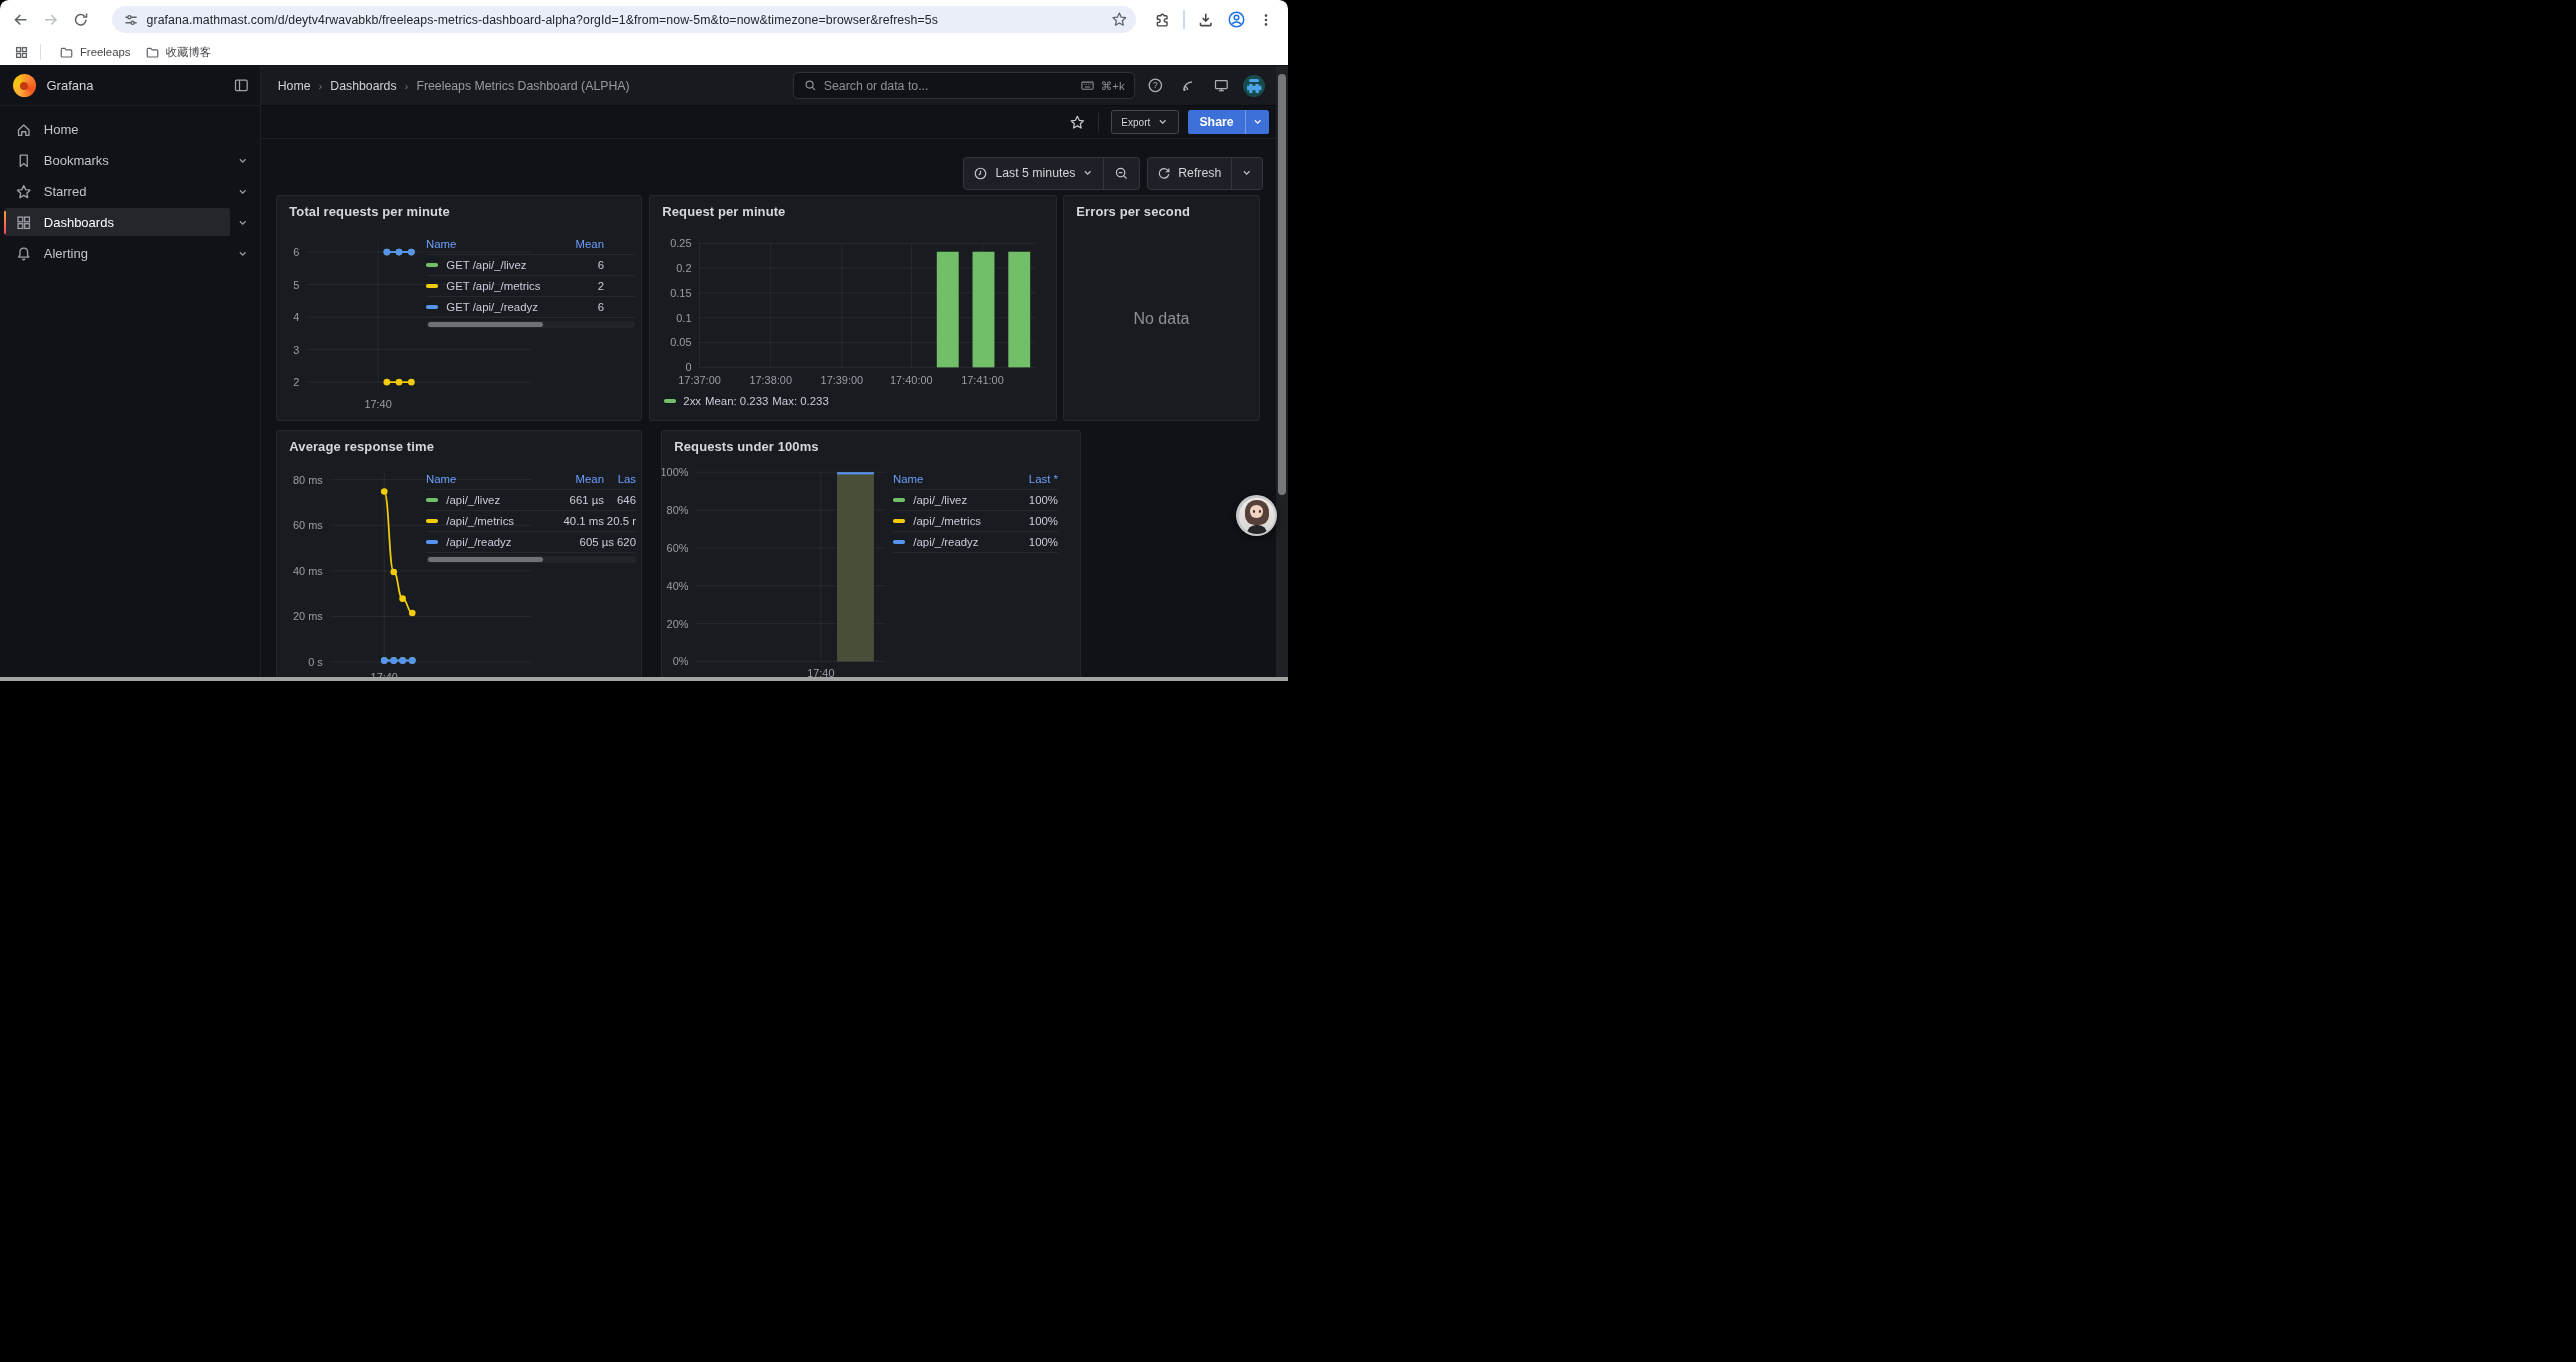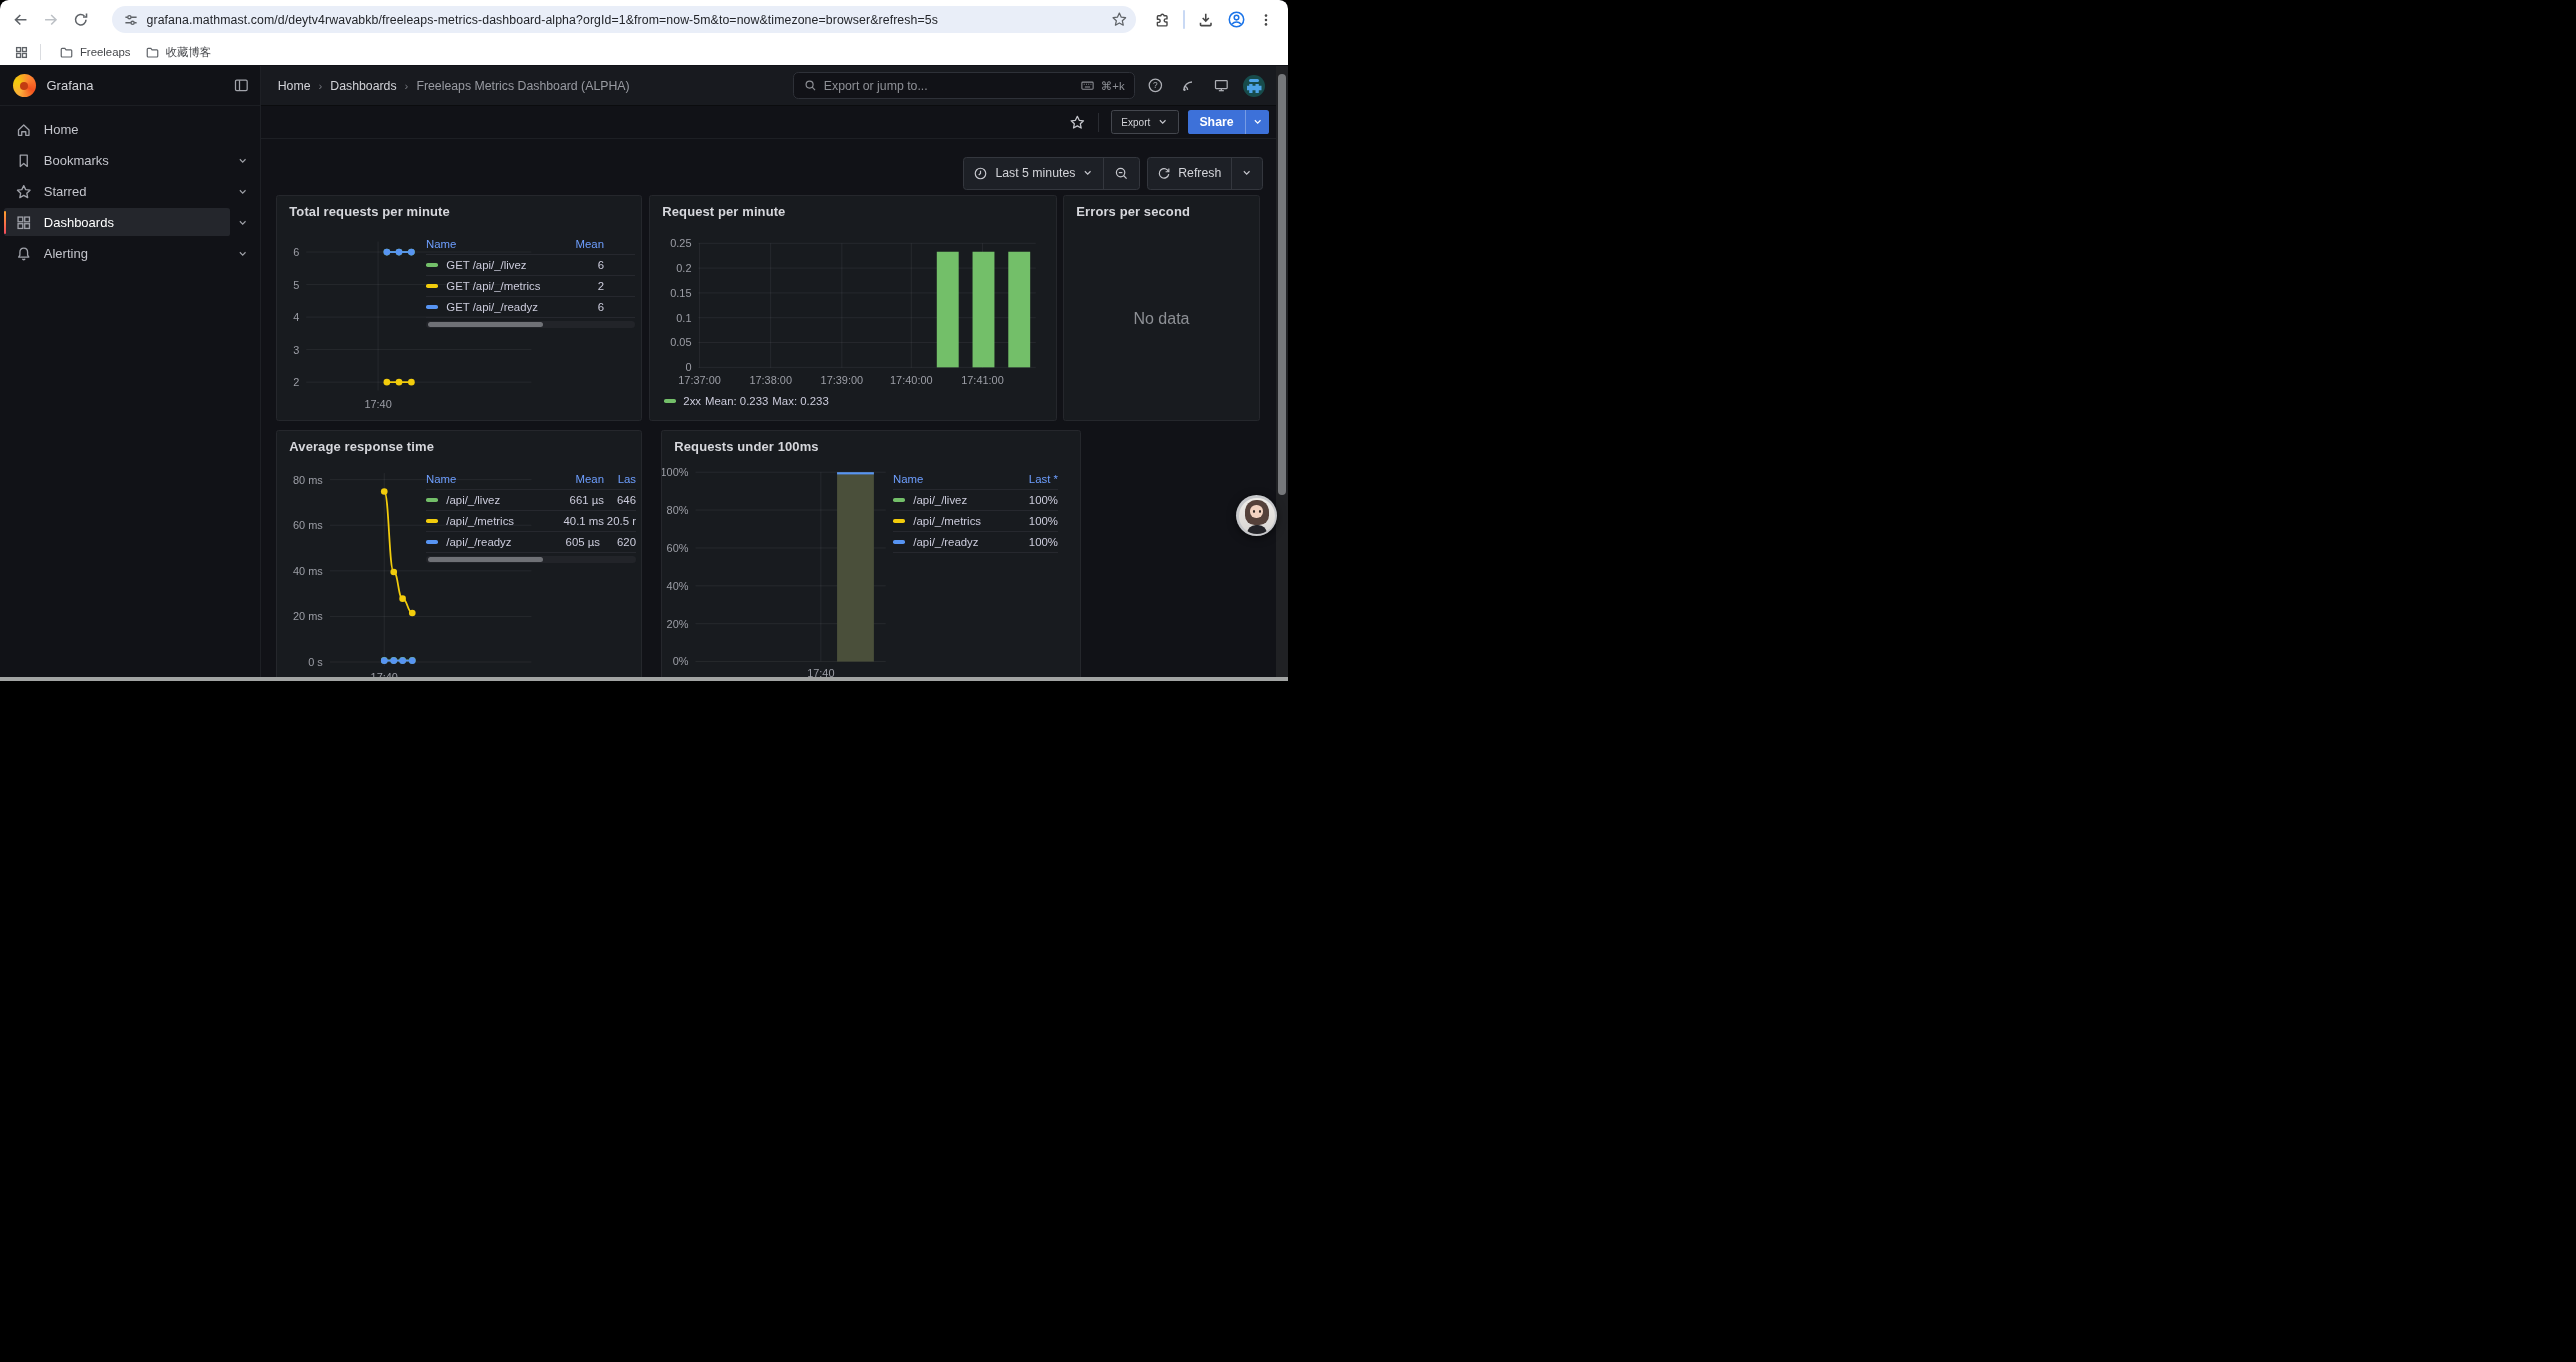--- a/index.html
+++ b/index.html
@@ -299,21 +299,21 @@
           <span class="crumb-sep">›</span>
           <span class="crumb dim">Freeleaps Metrics Dashboard (ALPHA)</span>
         </div>
         <div class="search-box">
           <svg width="13" height="13" viewBox="0 0 20 20">
               <g fill="none" stroke="#8e9096" stroke-width="1.8">
                 <circle cx="8.6" cy="8.6" r="5.4"></circle>
                 <line x1="12.6" y1="12.6" x2="17" y2="17"></line>
               </g>
             </svg>
-          <span>Export or jump to...</span>
+          <span>Search or data to...</span>
           <span class="search-hint">
             <svg width="15" height="15" viewBox="0 0 20 20">
                 <g fill="none" stroke="#8e9096" stroke-width="1.4">
                   <rect x="2.5" y="5.5" width="15" height="9.5" rx="1.2"></rect>
                   <line x1="5" y1="8.4" x2="6.2" y2="8.4"></line>
                   <line x1="8" y1="8.4" x2="9.2" y2="8.4"></line>
                   <line x1="11" y1="8.4" x2="12.2" y2="8.4"></line>
                   <line x1="14" y1="8.4" x2="15.2" y2="8.4"></line>
                   <line x1="6.5" y1="12" x2="13.5" y2="12"></line>
                 </g>
@@ -559,21 +559,21 @@
               <span class="lg-val" style="width:32px;padding-right:0px">646</span>
             </div>
             <div class="lg-row">
               <span class="lg-name"><span class="lg-swatch" style="background:#F2CC0C"></span>/api/_/metrics</span>
               <span class="lg-val" style="width:61px;padding-right:0px">40.1 ms</span>
               <span class="lg-val" style="width:32px;padding-right:0px">20.5 r</span>
             </div>
             <div class="lg-row">
               <span class="lg-name"><span class="lg-swatch" style="background:#5794F2"></span>/api/_/readyz</span>
               <span class="lg-val" style="width:61px;padding-right:0px">605 µs</span>
-              <span class="lg-val" style="width:36px;padding-right:0px">620</span>
+              <span class="lg-val" style="width:22px;padding-right:0px">620</span>
             </div>
           </div>
         <div class="lg-scroll" style="left:149px;top:125px;width:210px">
             <div class="thumb"></div>
           </div>
       </div>
 
       <div class="panel" style="left:400px;top:364px;width:420px;height:263px">
         <div class="ptitle">Requests under 100ms</div>
         <svg class="chart" id="c4" width="408" height="263" viewBox="0 0 465 300">

